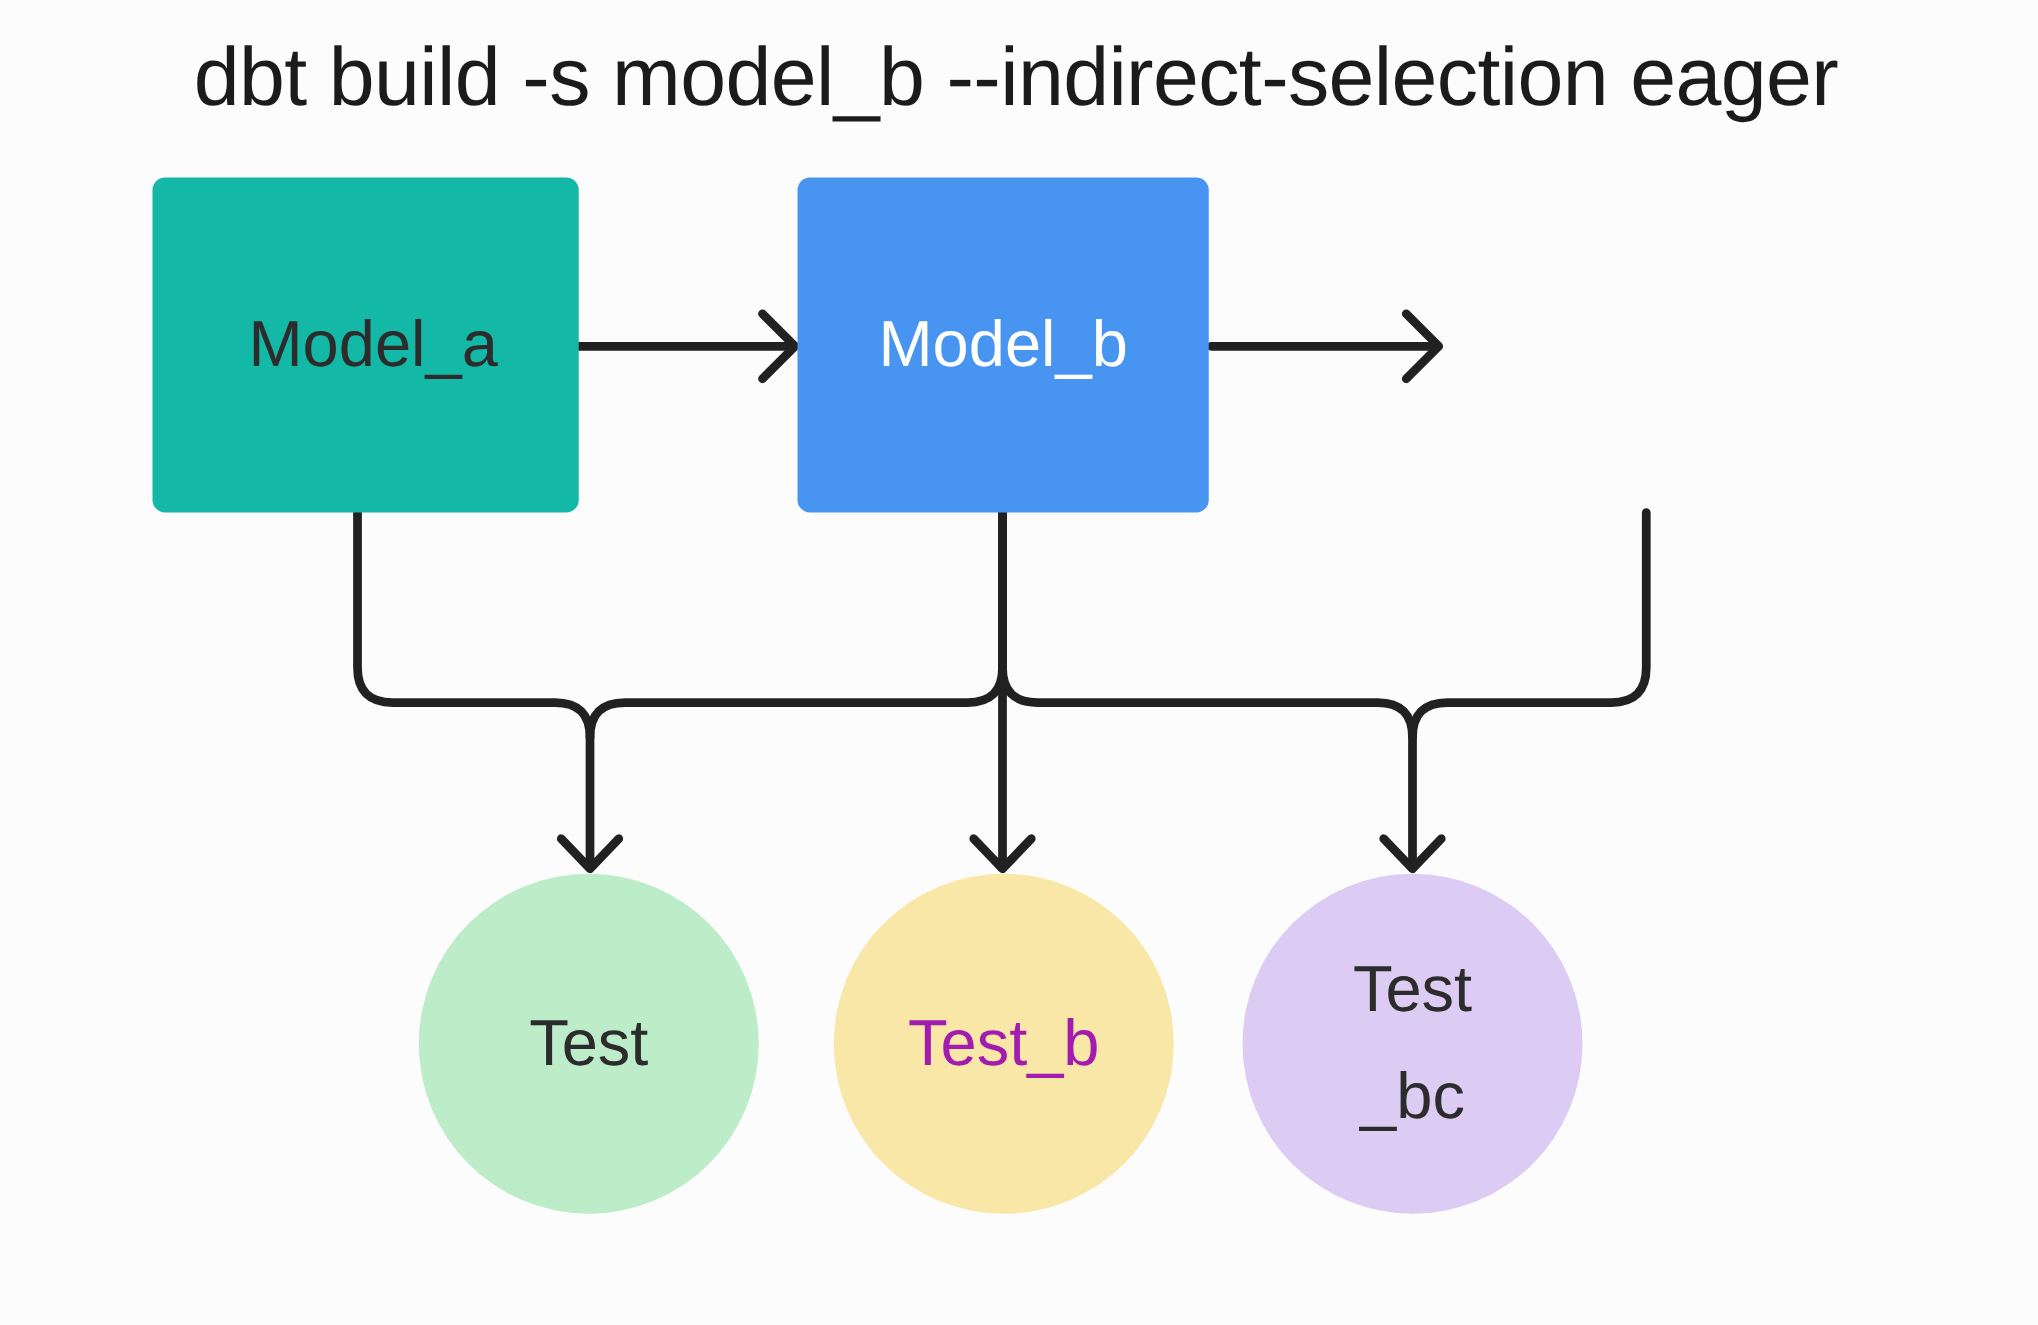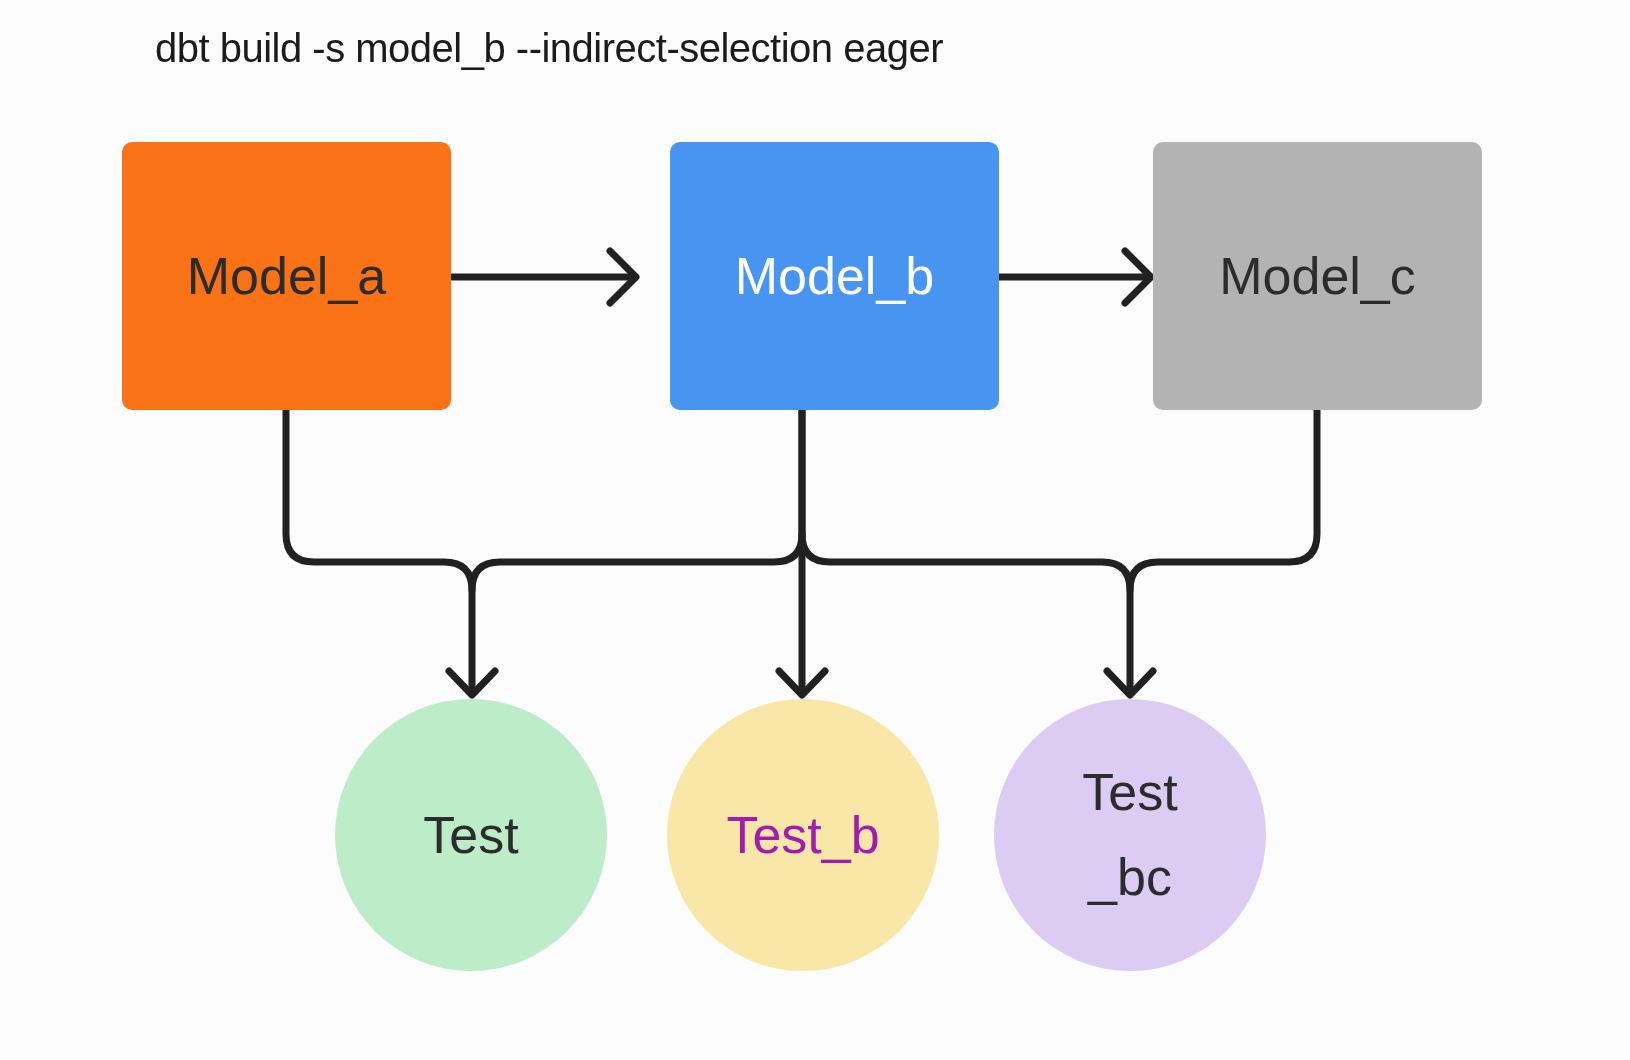--- a/index.html
+++ b/index.html
@@ -11,21 +11,21 @@
     position: relative;
     width: 1630px;
     height: 1060px;
     background: #fcfcfc;
     overflow: hidden;
   }
   .title {
     position: absolute;
     left: 155px;
     top: 28px;
-    font-size: 40px;
+    font-size: 66px;
     line-height: 1;
     font-weight: 500;
     letter-spacing: -0.5px;
     color: #1b1b1b;
     white-space: nowrap;
   }
   .connectors {
     position: absolute;
     left: 0; top: 0;
     width: 1630px;
@@ -41,21 +41,21 @@
     font-weight: 500;
     color: #2c2c2c;
     text-align: center;
   }
   .box {
     width: 329px;
     height: 268px;
     border-radius: 10px;
   }
   .box-a { left: 122px; top: 142px; }
-  .box-b { left: 638px; top: 142px; margin-left: 32px; }
+  .box-b { left: 638px; top: 142px; }
   .box-c { left: 1153px; top: 142px; }
   .circle {
     width: 272px;
     height: 272px;
     border-radius: 50%;
   }
   .circle .line { display: block; line-height: 85px; }
   .circ-ab { left: 335px; top: 699px; }
   .circ-b  { left: 667px; top: 699px; }
   .circ-bc { left: 994px; top: 699px; }
@@ -85,31 +85,28 @@
       <path d="M 802 534 Q 802 562 830 562 L 1102 562 Q 1130 562 1130 590 L 1130 692"></path>
 
       <path d="M 1317 410 L 1317 534 Q 1317 562 1289 562 L 1158 562 Q 1130 562 1130 590"></path>
 
       <path d="M 449 671 L 472 695 L 495 671"></path>
       <path d="M 779 671 L 802 695 L 825 671"></path>
       <path d="M 1107 671 L 1130 695 L 1153 671"></path>
     </g>
   </svg>
 
-  <div class="node box box-a" style="background-color: #f97316; color: rgb(44, 44, 44);">
+  <div class="node box box-a" style="background-color: #14b8a6; color: rgb(44, 44, 44); padding-left: 12px;">
     <span class="line">Model_a</span>
   </div>
 
   <div class="node box box-b" style="background-color: rgb(71, 148, 241); color: rgb(255, 255, 255);">
     <span class="line">Model_b</span>
   </div>
 
-  <div class="node box box-c" style="background-color: rgb(179, 179, 179); color: rgb(44, 44, 44);">
-    <span class="line">Model_c</span>
-  </div>
 
   <div class="node circle circ-ab" style="background-color: rgb(189, 236, 201); color: rgb(44, 44, 44);">
     <span class="line">Test</span>
   </div>
 
   <div class="node circle circ-b" style="background-color: rgb(248, 231, 166); color: #a21caf;">
     <span class="line">Test_b</span>
     <span class="line"></span>
   </div>
 

